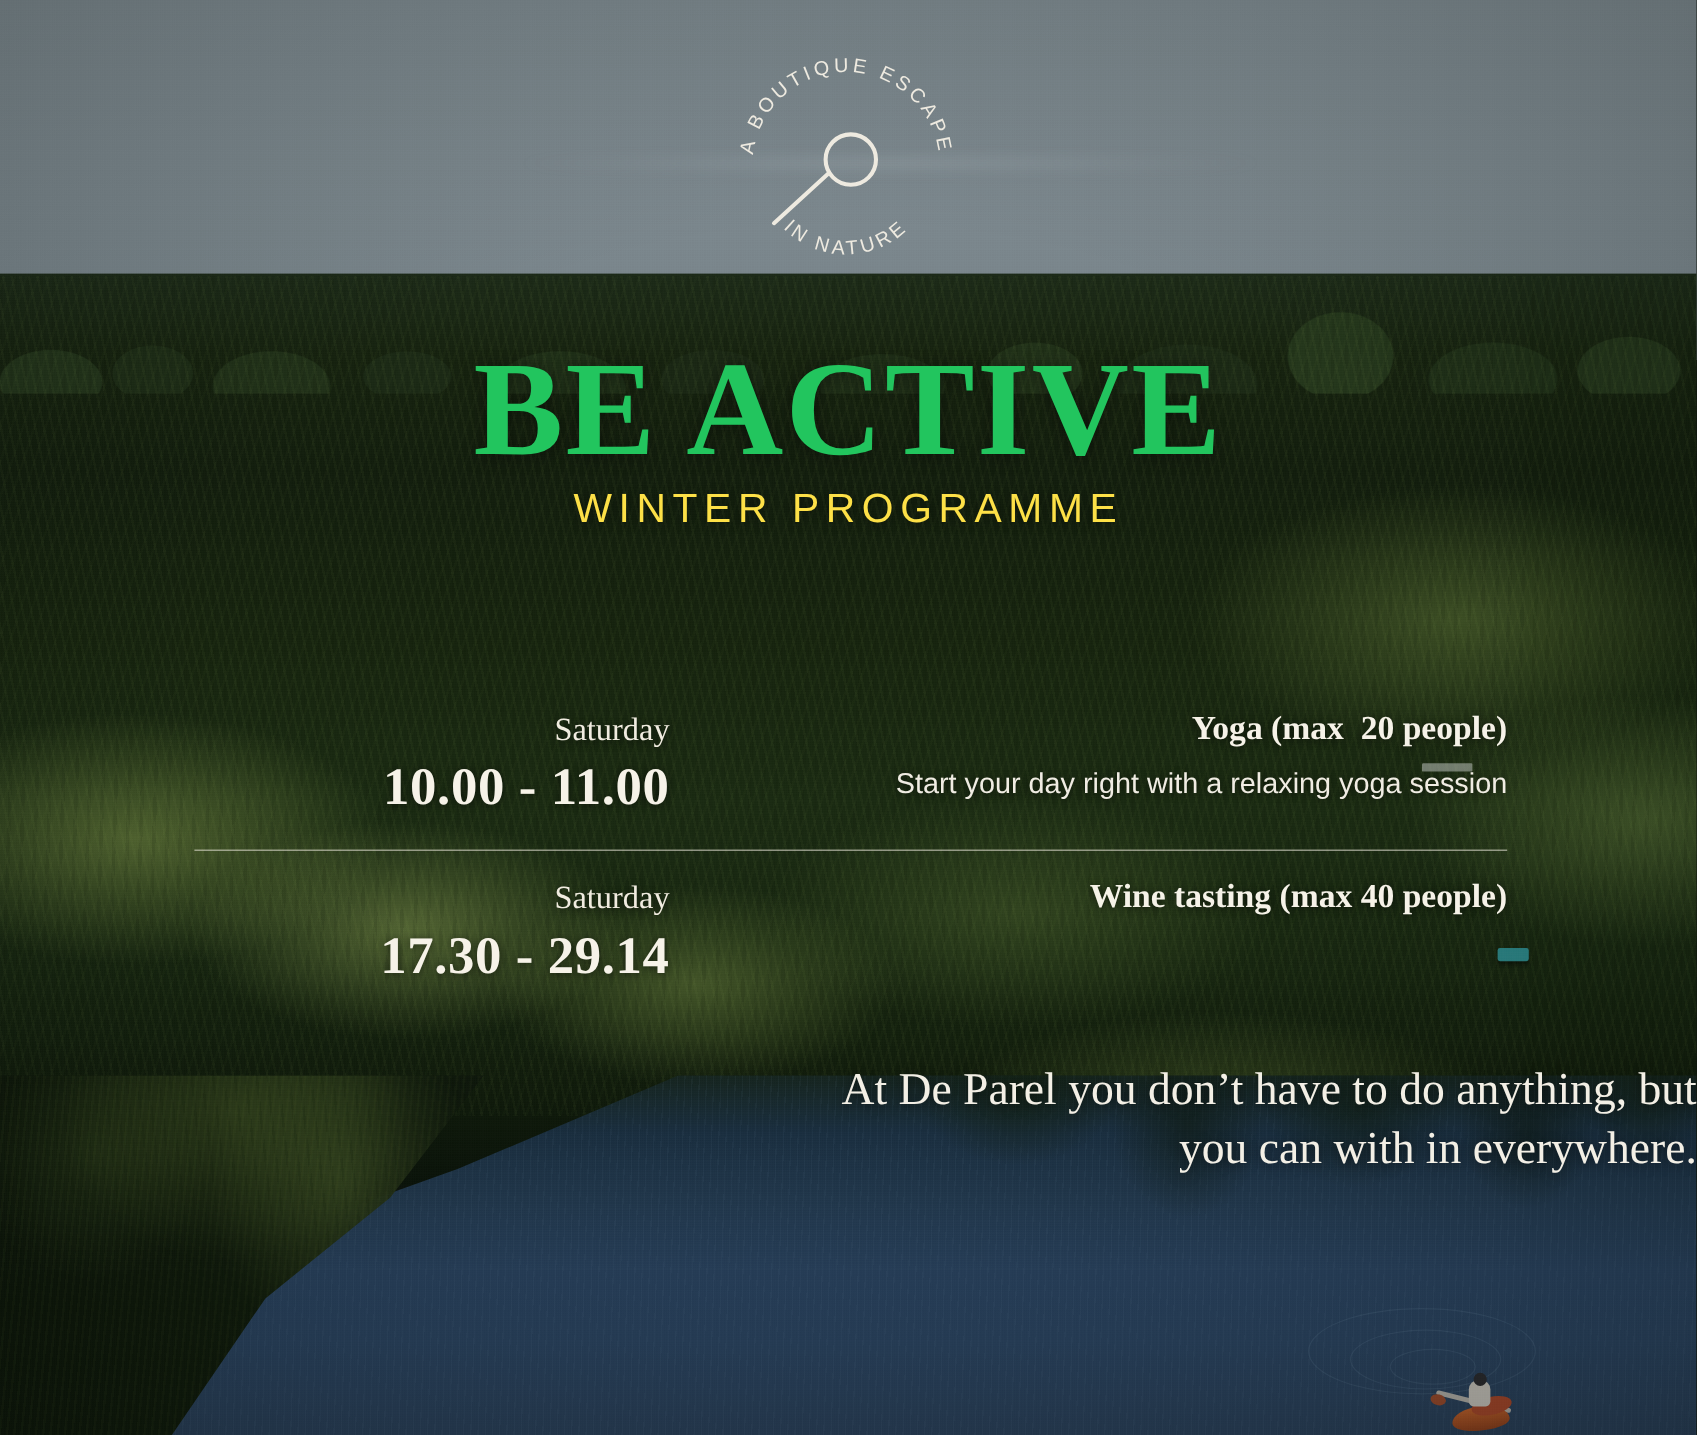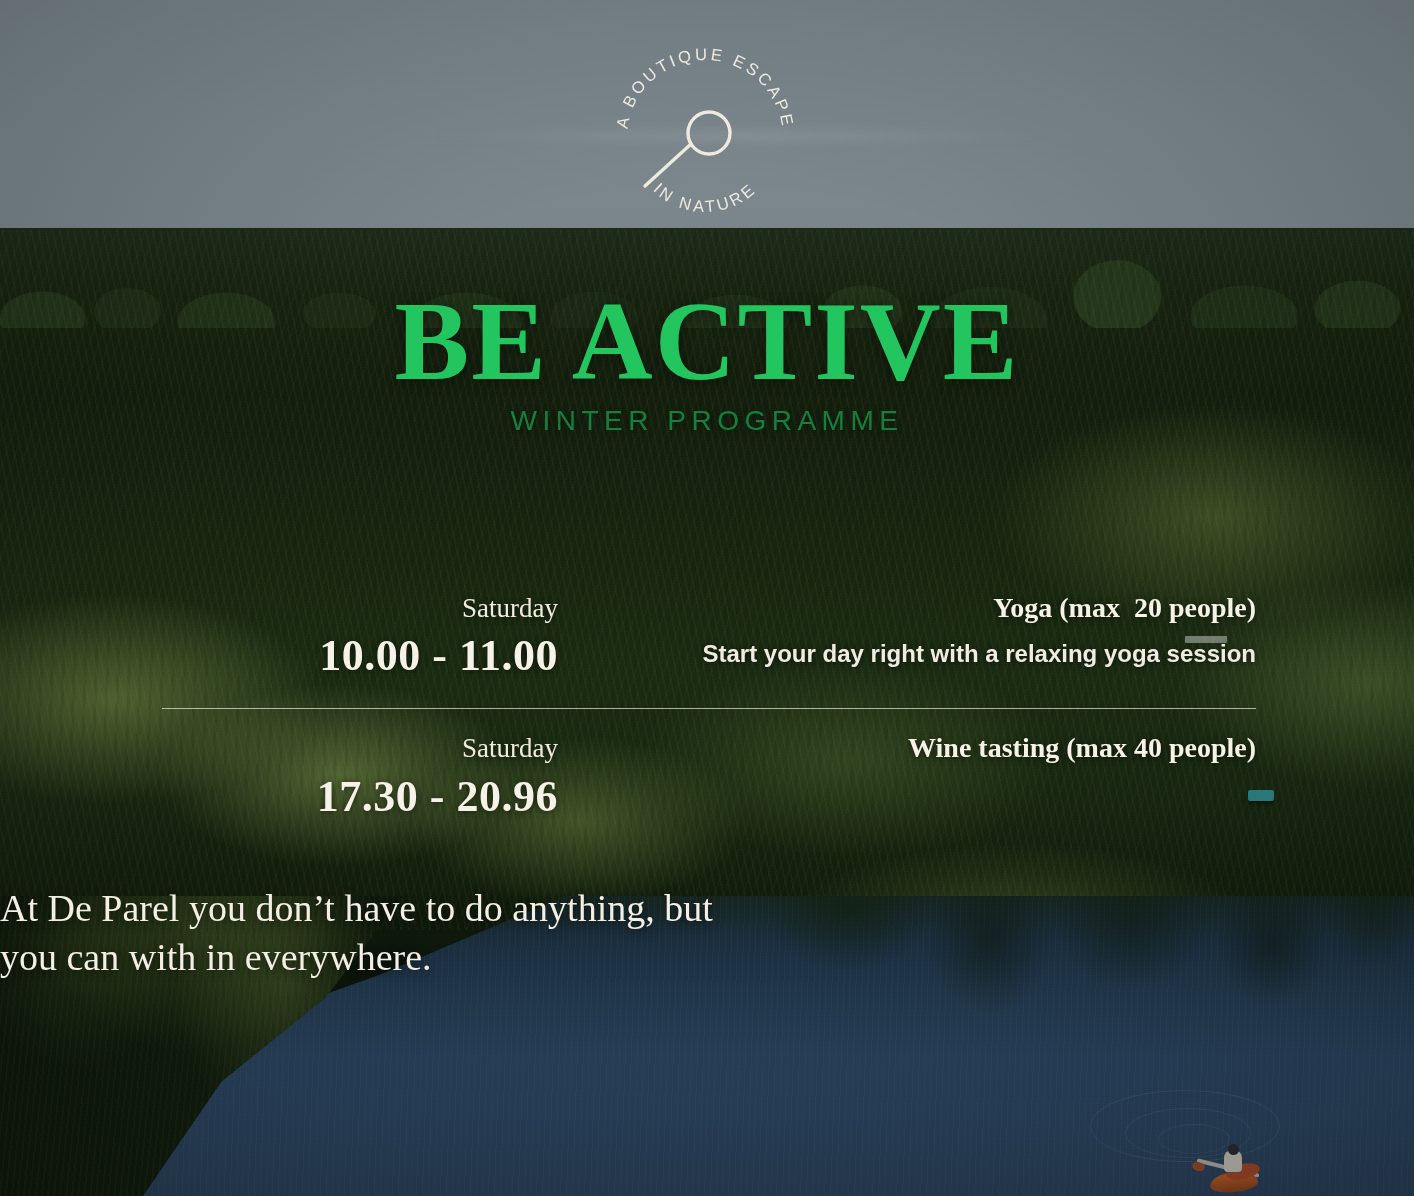--- a/index.html
+++ b/index.html
@@ -197,23 +197,23 @@
     font-size:112px; line-height:1.02;
     letter-spacing:2px;
     color:#22c55e;
     text-shadow:0 2px 14px rgba(0,0,0,.45);
   }
   .subtitle {
     position:absolute; left:0; right:0; top:406px;
     text-align:center;
     font-family:"Liberation Sans", sans-serif;
     font-weight:300;
-    font-size:28px; line-height:1.1;
+    font-size:34px; line-height:1.1;
     letter-spacing:5.5px;
-    color:#15803d;
+    color:#fde047;
     text-shadow:0 2px 10px rgba(0,0,0,.45);
   }
 
   .schedule {
     position:absolute; left:162px; top:588px; width:1094px;text-align:right;
   }
   .sched-row { display:flex; align-items:flex-start; }
   .sched-row .when { width:396px; flex:0 0 396px; padding-top:2px; }
   .sched-row .what { flex:1 1 auto; }
 
@@ -235,36 +235,36 @@
     font-family:"Liberation Serif", serif;
     font-weight:bold;
     font-size:28px; line-height:1.4;
     color:#f6f2e8;
     text-shadow:0 1px 7px rgba(0,0,0,.55);
     white-space:pre;
     margin-left:30px;
   }
   .activity-desc {
     font-family:"Liberation Sans", sans-serif;
-    font-weight:700;
+    font-weight:400;
     font-size:24px; line-height:1.45;
     margin-top:10px;
     color:#f0ece3;
     text-shadow:0 1px 7px rgba(0,0,0,.55);
   }
 
   .sched-divider {
     height:1px; width:1094px;
     background:rgba(232,228,216,.72);
     margin:23px 0 19px 0;
   }
 
   .tagline {
     position:absolute; left:0; right:0; top:884px;
-    text-align:left;
+    text-align:right;
     font-family:"Liberation Serif", serif;
     font-size:38px; line-height:1.28;
     color:#f3efe5;
     text-shadow:0 2px 10px rgba(0,0,0,.55);
   }
   .tagline .l2 { display:block; }
 </style>
 </head>
 <body>
 
@@ -338,21 +338,21 @@
           <div class="activity">Yoga (max  20 people)</div>
           <div class="activity-desc">Start your day right with a relaxing yoga session</div>
         </div>
       </div>
 
       <div class="sched-divider"></div>
 
       <div class="sched-row">
         <div class="when">
           <div class="day">Saturday</div>
-          <div class="time">17.30 - 20.96</div>
+          <div class="time">17.30 - 29.14</div>
         </div>
         <div class="what">
           <div class="activity">Wine tasting (max 40 people)</div>
         </div>
       </div>
 
     </div>
 
     <div class="tagline">
       <span class="l1">At De Parel you don’t have to do anything, but</span>

